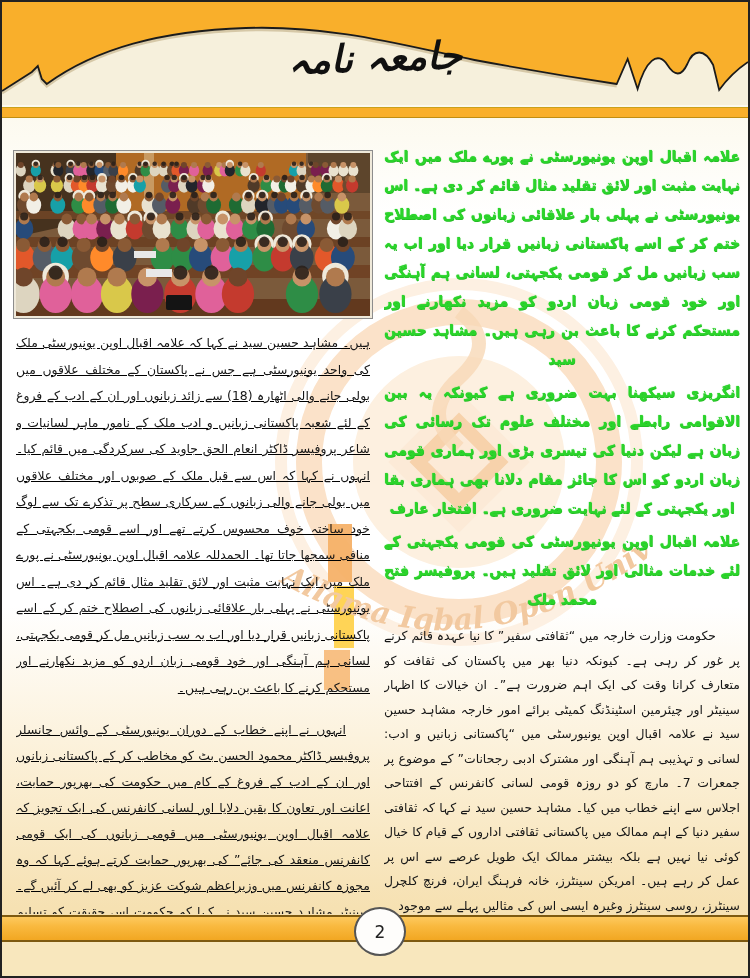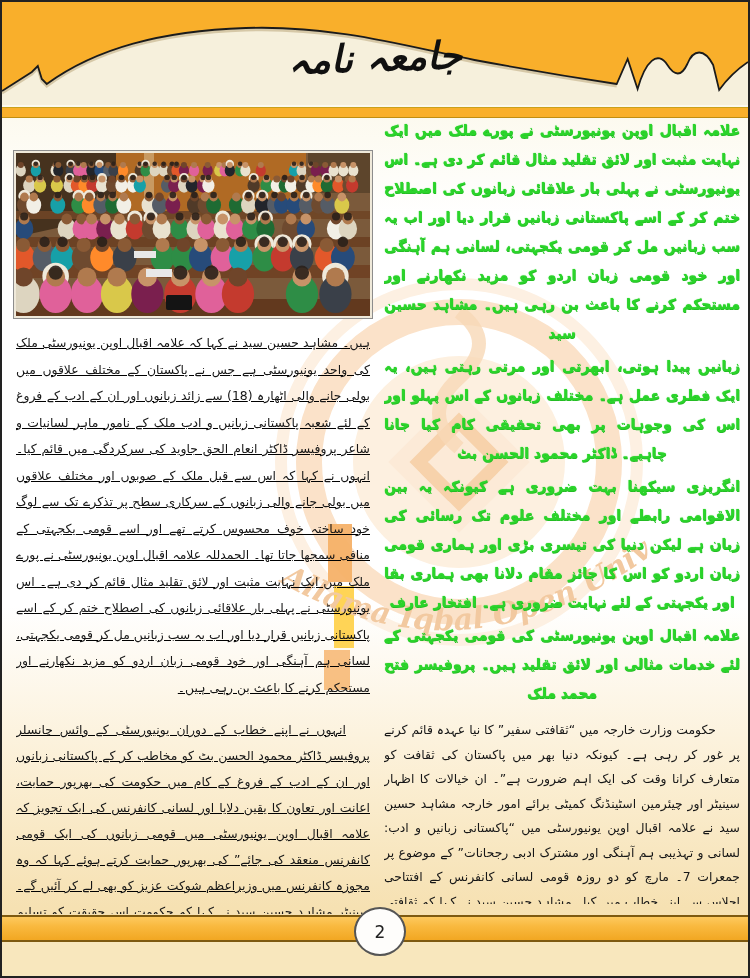--- a/index.html
+++ b/index.html
@@ -24,21 +24,21 @@
   
   .watermark{position:absolute;left:252px;top:250px;width:420px;height:480px;z-index:1;pointer-events:none;}
   
   .audience-photo{
     position:absolute;left:12px;top:149px;width:354px;height:163px;z-index:3;margin:0;
     border:2px solid #efe9da;box-shadow:0 0 0 1px #8d8d8d;background:#7b5a3b;
   }
   .audience-photo svg{display:block;width:100%;height:100%;}
   
   .col{position:absolute;z-index:4;direction:rtl;}
-  .col-right{left:382px;top:114px;width:356px;height:788px;overflow:hidden;}
+  .col-right{left:382px;top:140px;width:356px;height:788px;overflow:hidden;}
   .col-left{left:14px;top:328px;width:354px;height:584px;overflow:hidden;text-decoration:underline;}
   .quote{
     color:#2bd42b;font-weight:bold;font-size:14px;line-height:29px;
     text-align:justify;text-align-last:center;
     text-shadow:0 0 1px #2bd42b, 0.5px 0.5px 0 #24bb24;
     margin:0 0 4px 0;
   }
   .body-text{
     color:#161616;font-size:12.4px;line-height:25px;text-align:justify;margin:0;
   }
@@ -473,21 +473,20 @@
         <ellipse cx="319.41359177502716" cy="141.1" rx="16.15" ry="19" fill="#3a4049"></ellipse>
         <circle cx="319.41359177502716" cy="124" r="9.5" fill="#b07a4e"></circle>
         <rect x="118" y="98" width="22" height="7" fill="#e8e8e8"></rect>
         <rect x="130" y="116" width="26" height="8" fill="#e8e8e8"></rect>
         <rect x="150" y="142" width="26" height="15" fill="#141414" rx="2"></rect>
       </svg>
   </figure>
 
   <section class="col col-right">
     <p class="quote">علامہ اقبال اوپن یونیورسٹی نے پورے ملک میں ایک نہایت مثبت اور لائق تقلید مثال قائم کر دی ہے۔ اس یونیورسٹی نے پہلی بار علاقائی زبانوں کی اصطلاح ختم کر کے اسے پاکستانی زبانیں قرار دیا اور اب یہ سب زبانیں مل کر قومی یکجہتی، لسانی ہم آہنگی اور خود قومی زبان اردو کو مزید نکھارنے اور مستحکم کرنے کا باعث بن رہی ہیں۔ مشاہد حسین سید</p>
-    <p class="quote">زبانیں پیدا ہوتی، ابھرتی اور مرتی رہتی ہیں، یہ ایک فطری عمل ہے۔ مختلف زبانوں کے اس پہلو اور اس کی وجوہات پر بھی تحقیقی کام کیا جانا چاہیے۔ ڈاکٹر محمود الحسن بٹ</p>
     <p class="quote">انگریزی سیکھنا بہت ضروری ہے کیونکہ یہ بین الاقوامی رابطے اور مختلف علوم تک رسائی کی زبان ہے لیکن دنیا کی تیسری بڑی اور ہماری قومی زبان اردو کو اس کا جائز مقام دلانا بھی ہماری بقا اور یکجہتی کے لئے نہایت ضروری ہے۔ افتخار عارف</p>
     <p class="quote">علامہ اقبال اوپن یونیورسٹی کی قومی یکجہتی کے لئے خدمات مثالی اور لائق تقلید ہیں۔ پروفیسر فتح محمد ملک</p>
     <p class="body-text">حکومت وزارت خارجہ میں “ثقافتی سفیر” کا نیا عہدہ قائم کرنے پر غور کر رہی ہے۔ کیونکہ دنیا بھر میں پاکستان کی ثقافت کو متعارف کرانا وقت کی ایک اہم ضرورت ہے”۔ ان خیالات کا اظہار سینیٹر اور چیئرمین اسٹینڈنگ کمیٹی برائے امور خارجہ مشاہد حسین سید نے علامہ اقبال اوپن یونیورسٹی میں “پاکستانی زبانیں و ادب: لسانی و تہذیبی ہم آہنگی اور مشترک ادبی رجحانات” کے موضوع پر جمعرات 7۔ مارچ کو دو روزہ قومی لسانی کانفرنس کے افتتاحی اجلاس سے اپنے خطاب میں کیا۔ مشاہد حسین سید نے کہا کہ ثقافتی سفیر دنیا کے اہم ممالک میں پاکستانی ثقافتی اداروں کے قیام کا خیال کوئی نیا نہیں ہے بلکہ بیشتر ممالک ایک طویل عرصے سے اس پر عمل کر رہے ہیں۔ امریکن سینٹرز، خانہ فرہنگ ایران، فرنچ کلچرل سینٹرز، روسی سینٹرز وغیرہ ایسی اس کی مثالیں پہلے سے موجود</p>
   </section>
 
   <section class="col col-left">
     <p class="body-text p1">ہیں۔ مشاہد حسین سید نے کہا کہ علامہ اقبال اوپن یونیورسٹی ملک کی واحد یونیورسٹی ہے جس نے پاکستان کے مختلف علاقوں میں بولی جانے والی اٹھارہ (18) سے زائد زبانوں اور ان کے ادب کے فروغ کے لئے شعبہ پاکستانی زبانیں و ادب ملک کے نامور ماہر لسانیات و شاعر پروفیسر ڈاکٹر انعام الحق جاوید کی سرکردگی میں قائم کیا۔ انہوں نے کہا کہ اس سے قبل ملک کے صوبوں اور مختلف علاقوں میں بولی جانے والی زبانوں کے سرکاری سطح پر تذکرے تک سے لوگ خود ساختہ خوف محسوس کرتے تھے اور اسے قومی یکجہتی کے منافی سمجھا جاتا تھا۔ الحمدللہ علامہ اقبال اوپن یونیورسٹی نے پورے ملک میں ایک نہایت مثبت اور لائق تقلید مثال قائم کر دی ہے۔ اس یونیورسٹی نے پہلی بار علاقائی زبانوں کی اصطلاح ختم کر کے اسے پاکستانی زبانیں قرار دیا اور اب یہ سب زبانیں مل کر قومی یکجہتی، لسانی ہم آہنگی اور خود قومی زبان اردو کو مزید نکھارنے اور مستحکم کرنے کا باعث بن رہی ہیں۔</p>
     <p class="body-text p2">انہوں نے اپنے خطاب کے دوران یونیورسٹی کے وائس چانسلر پروفیسر ڈاکٹر محمود الحسن بٹ کو مخاطب کر کے پاکستانی زبانوں اور ان کے ادب کے فروغ کے کام میں حکومت کی بھرپور حمایت، اعانت اور تعاون کا یقین دلایا اور لسانی کانفرنس کی ایک تجویز کہ علامہ اقبال اوپن یونیورسٹی میں قومی زبانوں کی ایک قومی کانفرنس منعقد کی جائے” کی بھرپور حمایت کرتے ہوئے کہا کہ وہ مجوزہ کانفرنس میں وزیراعظم شوکت عزیز کو بھی لے کر آئیں گے۔ سینیٹر مشاہد حسین سید نے کہا کہ حکومت اس حقیقت کو تسلیم کرتی ہے کہ ملک کی مضبوطی اور استحکام کے لئے زیادہ سے زیادہ صوبائی خودمختاری اور صوبائی مضبوطی ضروری ہے۔ محض مضبوط مرکز مضبوط پاکستان کا باعث نہیں بن سکتا۔ انہوں نے کہا کہ موجودہ حکومت پاکستان کی ہر زبان کے فروغ میں یکساں دلچسپی رکھتی ہے۔ یہی وجہ ہے کہ مختلف علاقائی زبانوں میں ٹیلی ویژن چینلز نے کام شروع کر دیا ہے اور عنقریب</p>
   </section>
 

